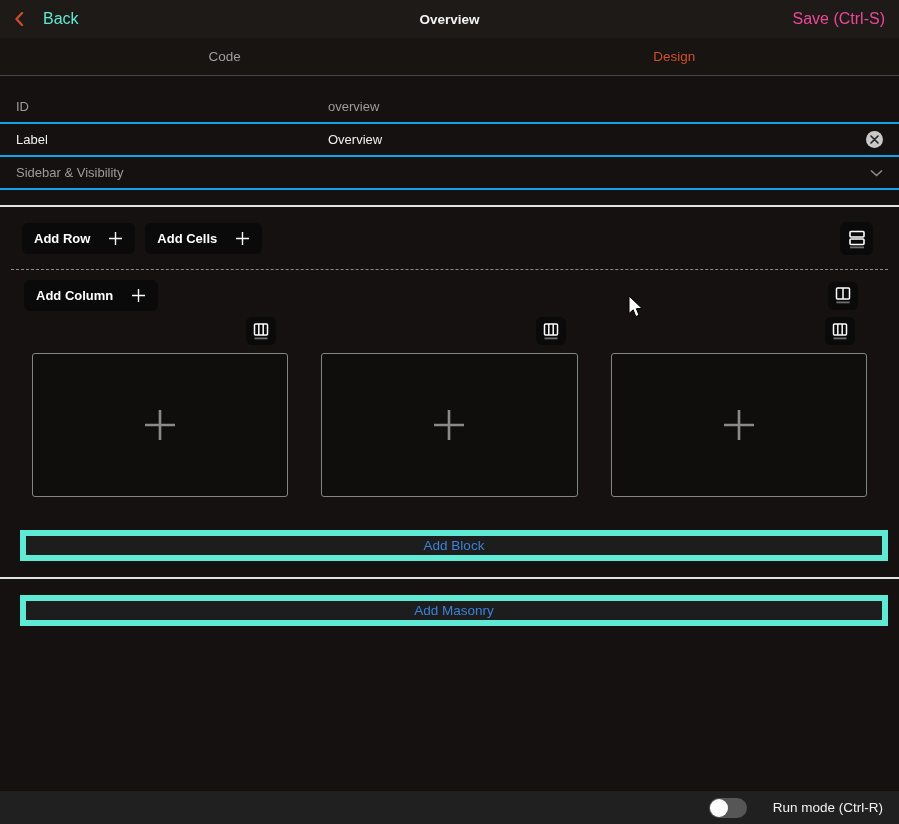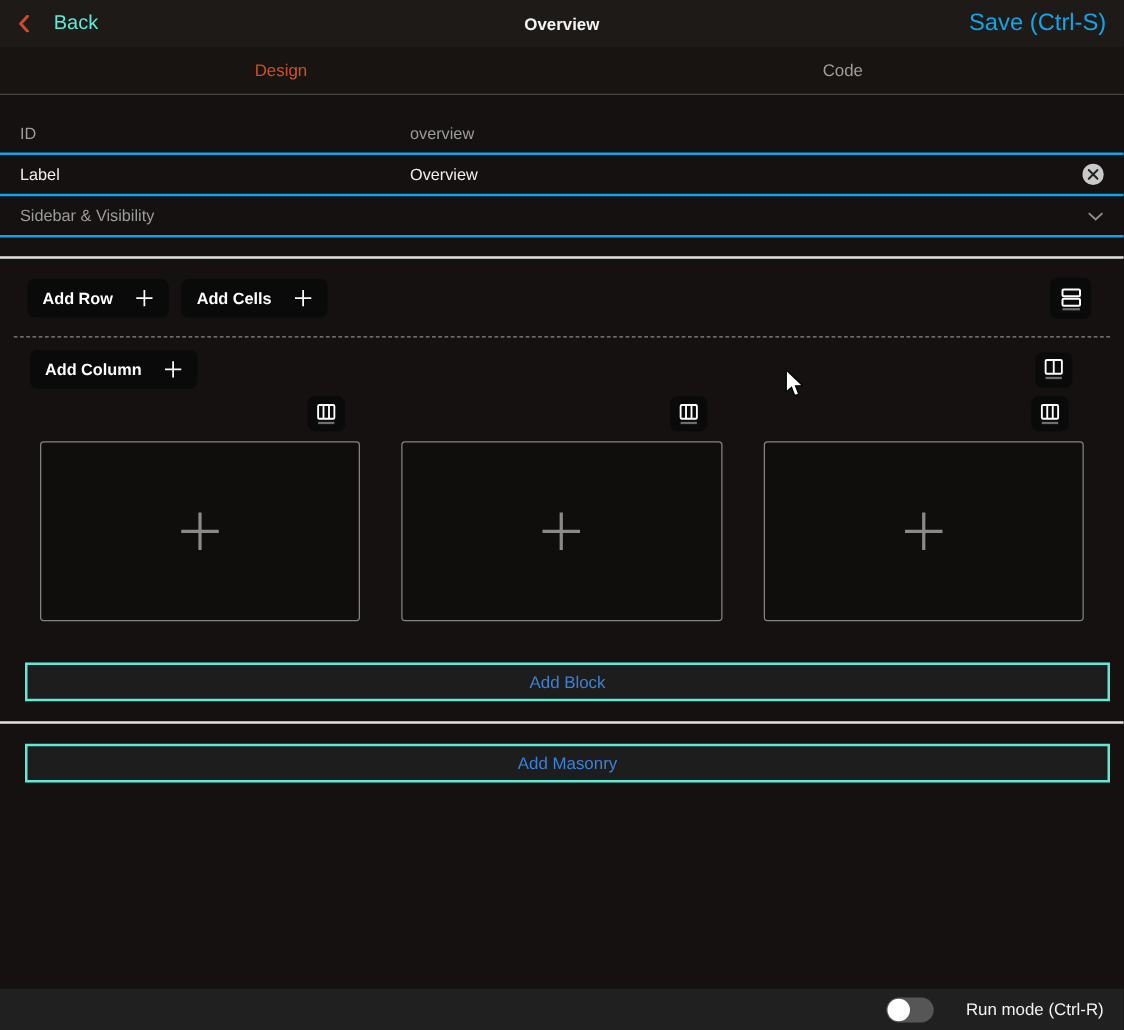--- a/index.html
+++ b/index.html
@@ -24,21 +24,21 @@
   }
   .back-btn {
     display: flex; align-items: center; gap: 19px;
     color: #5eead4; font-size: 16px; cursor: pointer;
   }
   .page-title {
     position: absolute; left: 0; right: 0; text-align: center;
     font-size: 13.5px; font-weight: bold; color: #f4f4f4;
     pointer-events: none;
   }
-  .save-btn { color: #0ea5e9; font-size: 19px; cursor: pointer; position: relative; z-index: 1; text-align: right; }
+  .save-btn { color: #ec4899; font-size: 16px; cursor: pointer; position: relative; z-index: 1; text-align: right; }
 
   
   .tabbar {
     height: 38px; background: #171411;
     display: flex; border-bottom: 1px solid #484440;
   }
   .tab {
     flex: 1; display: flex; align-items: center; justify-content: center;
     font-size: 13.5px; cursor: pointer;
   }
@@ -103,21 +103,21 @@
   .cell-tools { display: flex; justify-content: flex-end; padding-right: 12px; margin-bottom: 8px; }
   .cell-box {
     height: 144px; border: 1px solid #848484; border-radius: 3px;
     background: #100e0d; display: flex; align-items: center; justify-content: center;
     cursor: pointer;
   }
 
   
   .bar-btn {
     height: 31px; margin: 0 11px 16px 20px;
-    background: #1d1d1d; border: 2px solid #5eead4;
+    background: #1d1d1d; border: 6px solid #5eead4;
     display: flex; align-items: center; justify-content: center;
     color: #3b82d8; font-size: 13.5px; cursor: pointer;
   }
   .add-block-bar { margin-top: 33px; }
   .add-masonry-bar { margin-top: 16px; }
 
   
   .footer {
     position: absolute; left: 0; bottom: 0; width: 100%; height: 34px;
     background: #202020; border-top: 1px solid #101010;
@@ -147,22 +147,22 @@
           <path d="M8 1 L2.5 7 L8 13" fill="none" stroke="#cb4c2b" stroke-width="2.4" stroke-linecap="round" stroke-linejoin="round"></path>
         </svg>
     </span>
     <span>Back</span>
   </div>
   <div class="page-title">Overview</div>
   <div class="save-btn">Save (Ctrl-S)</div>
 </div>
 
 <div class="tabbar">
+  <div class="tab inactive">Code</div>
   <div class="tab active">Design</div>
-  <div class="tab inactive">Code</div>
 </div>
 
 <div class="form-section">
 
   <div class="form-row row-muted">
     <span class="f-label">ID</span>
     <span class="f-value">overview</span>
     <span></span>
   </div>
 

